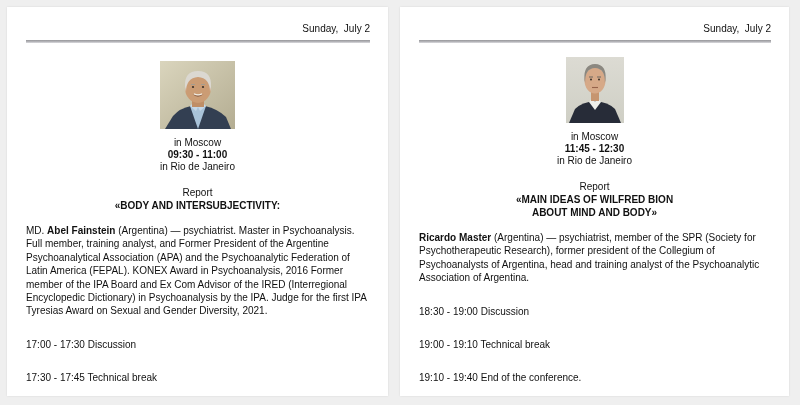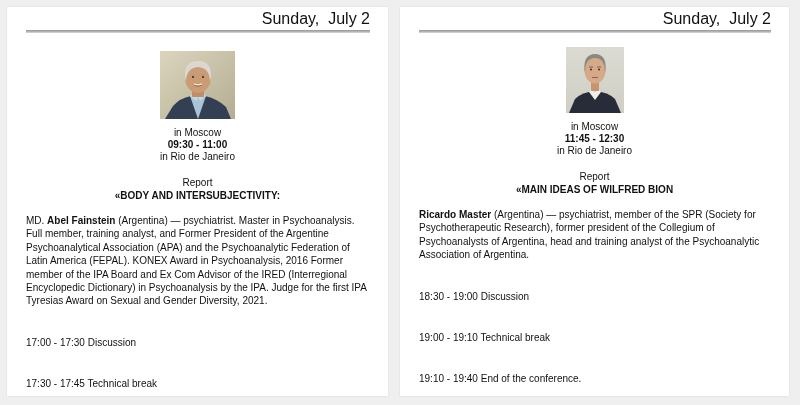--- a/index.html
+++ b/index.html
@@ -16,22 +16,22 @@
     top: 7px;
     height: 389px;
     background: #ffffff;
     box-shadow: 0 0 2px rgba(0,0,0,0.10);
   }
   .page-left  { left: 7px;   width: 381px; }
   .page-right { left: 400px; width: 389px; }
 
   .date {
     text-align: right;
-    padding: 6px 18px 0 0;
-    font-size: 16px;
+    padding: 16px 18px 0 0;
+    font-size: 10px;
     line-height: 12px;
     white-space: pre;
   }
   .rule {
     height: 3px;
     margin: 5px 18px 0 19px;
     background: linear-gradient(180deg, #96969a 0%, #b5b5b9 55%, #dcdce0 100%);
   }
   .photo { display: block; margin: 18px auto 0; }
   .photo-a { width: 75px; height: 68px; margin-top: 18px; }
@@ -54,21 +54,21 @@
   .report-title { font-weight: bold; }
 
   .bio {
     margin: 12px 18px 0 19px;
     font-size: 10px;
     line-height: 13.4px;
   }
   .bio .name { font-weight: bold; }
 
   .sched {
-    margin: 28px 18px 0 19px;
+    margin: 20px 18px 0 19px;
     font-size: 10px;
     line-height: 13px;
   }
 </style>
 </head>
 <body>
 
 <div>
 
   <div class="page page-left">
@@ -140,20 +140,21 @@
 
     <div class="times">
       <div>in Moscow</div>
       <div class="time">11:45 - 12:30</div>
       <div>in Rio de Janeiro</div>
     </div>
 
     <div class="report-block">
       <div>Report</div>
       <div class="report-title">«MAIN IDEAS OF WILFRED BION</div>
+      <div class="report-title">ABOUT MIND AND BODY»</div>
     </div>
 
     <p class="bio"><span></span><span class="name">Ricardo Master</span><span> (Argentina) — psychiatrist, member of the SPR (Society for Psychotherapeutic Research), former president of the Collegium of Psychoanalysts of Argentina, head and training analyst of the Psychoanalytic Association of Argentina.</span></p>
 
     <div class="sched">18:30 - 19:00 Discussion</div>
     <div class="sched">19:00 - 19:10 Technical break</div>
     <div class="sched">19:10 - 19:40 End of the conference.</div>
   </div>
 
 </div>

